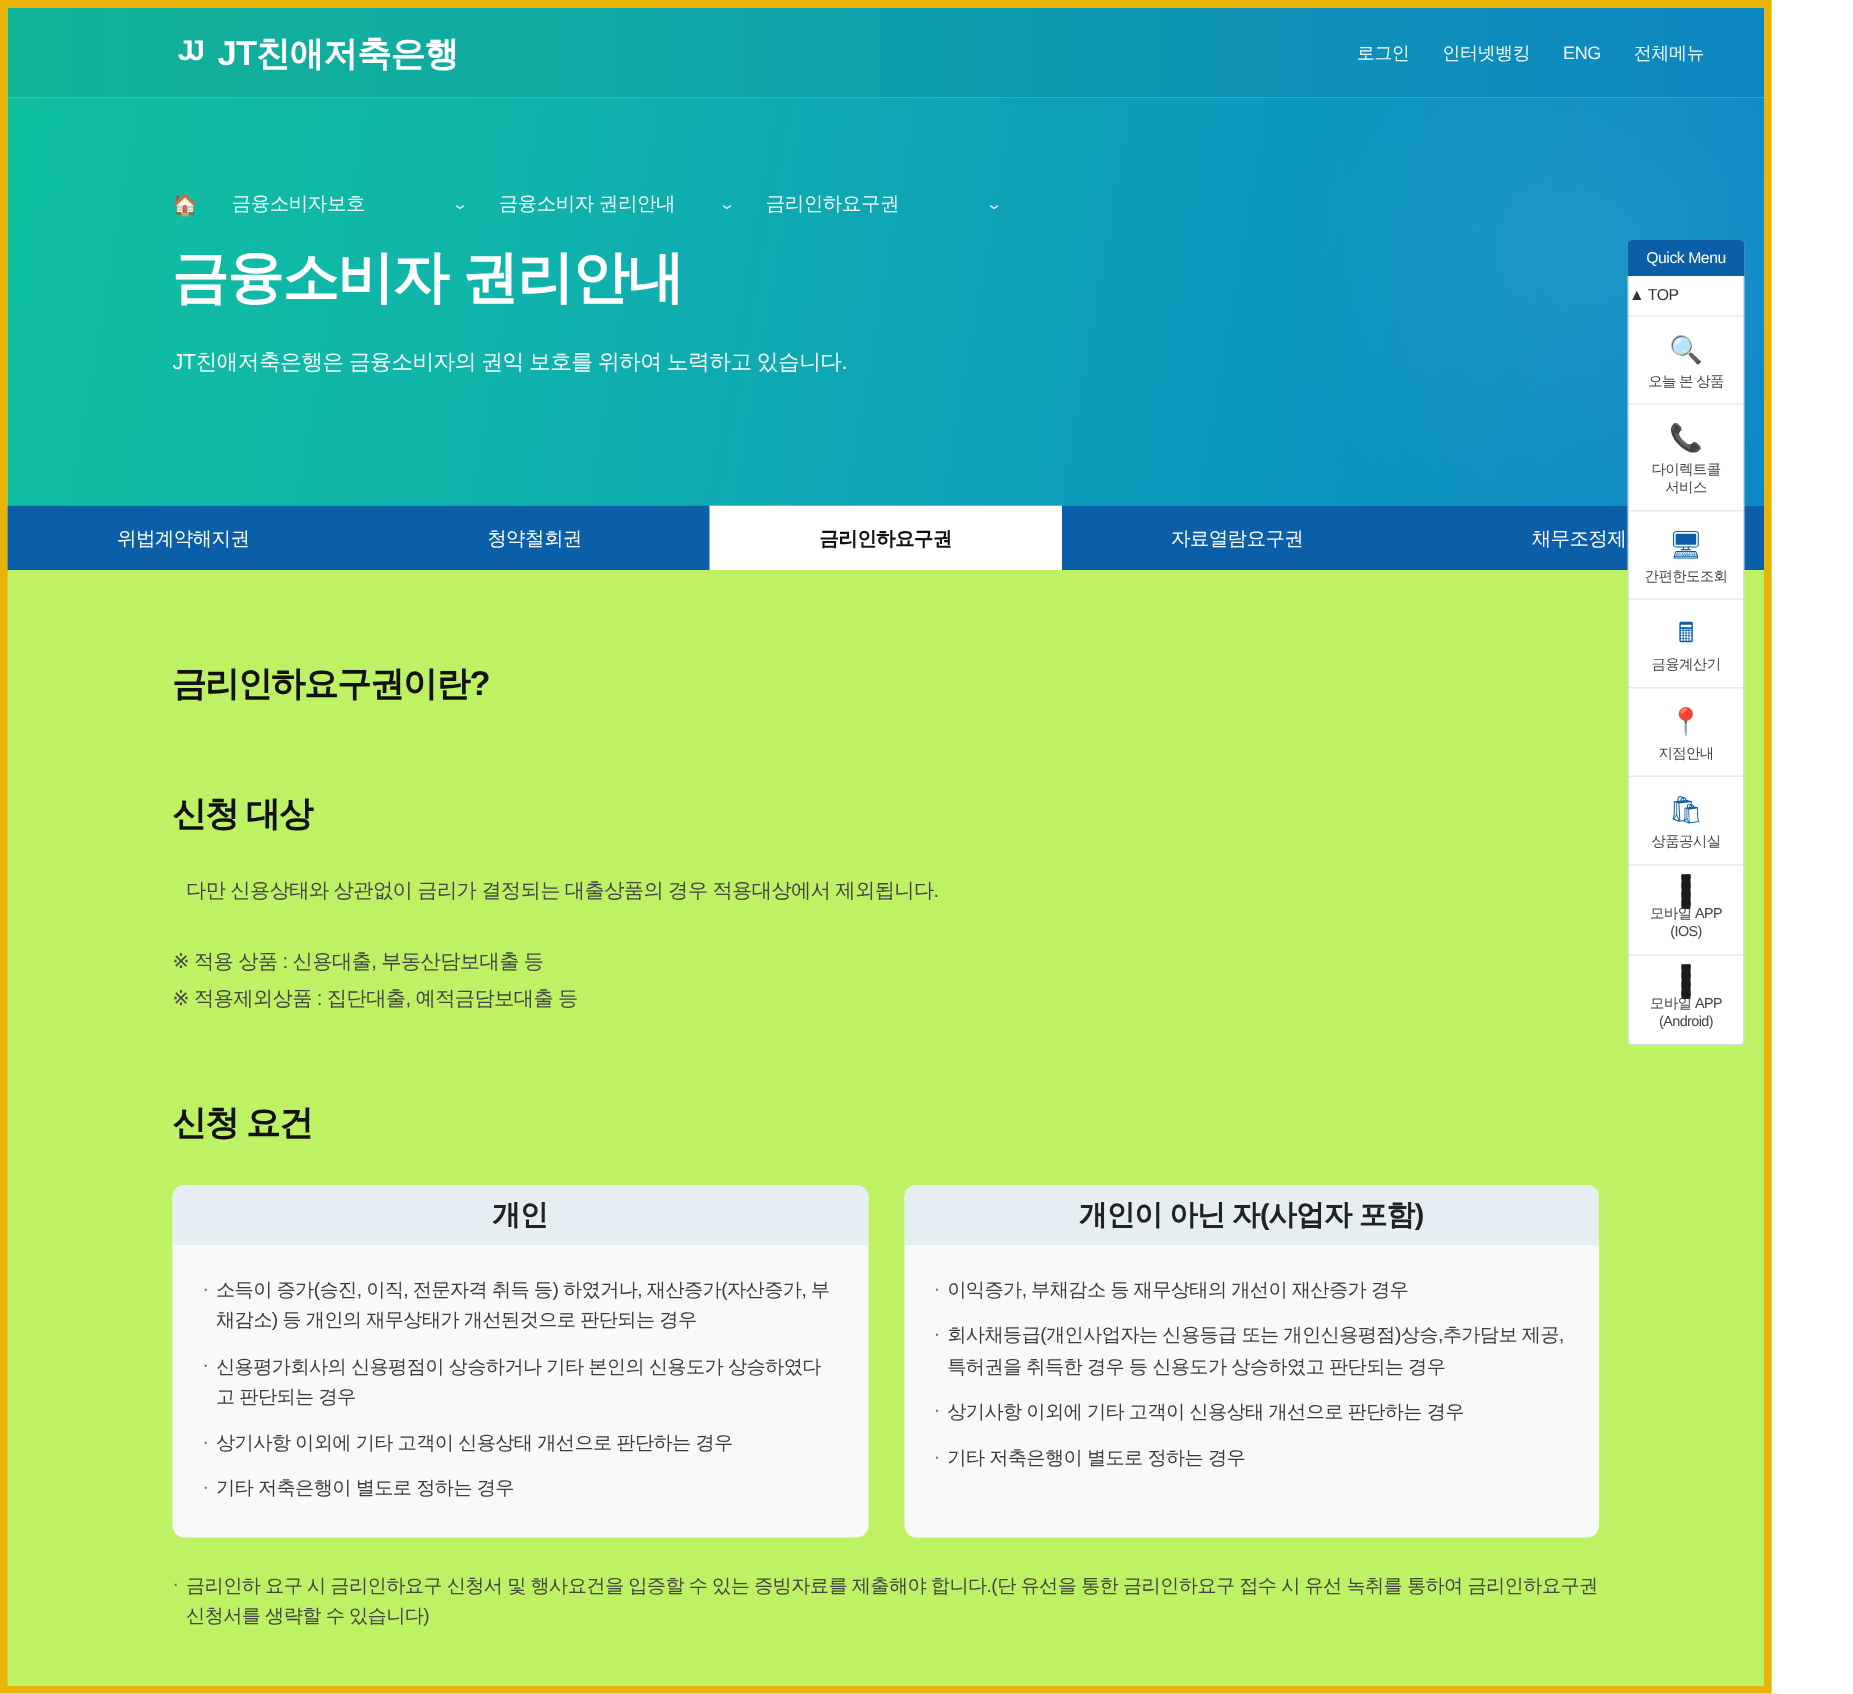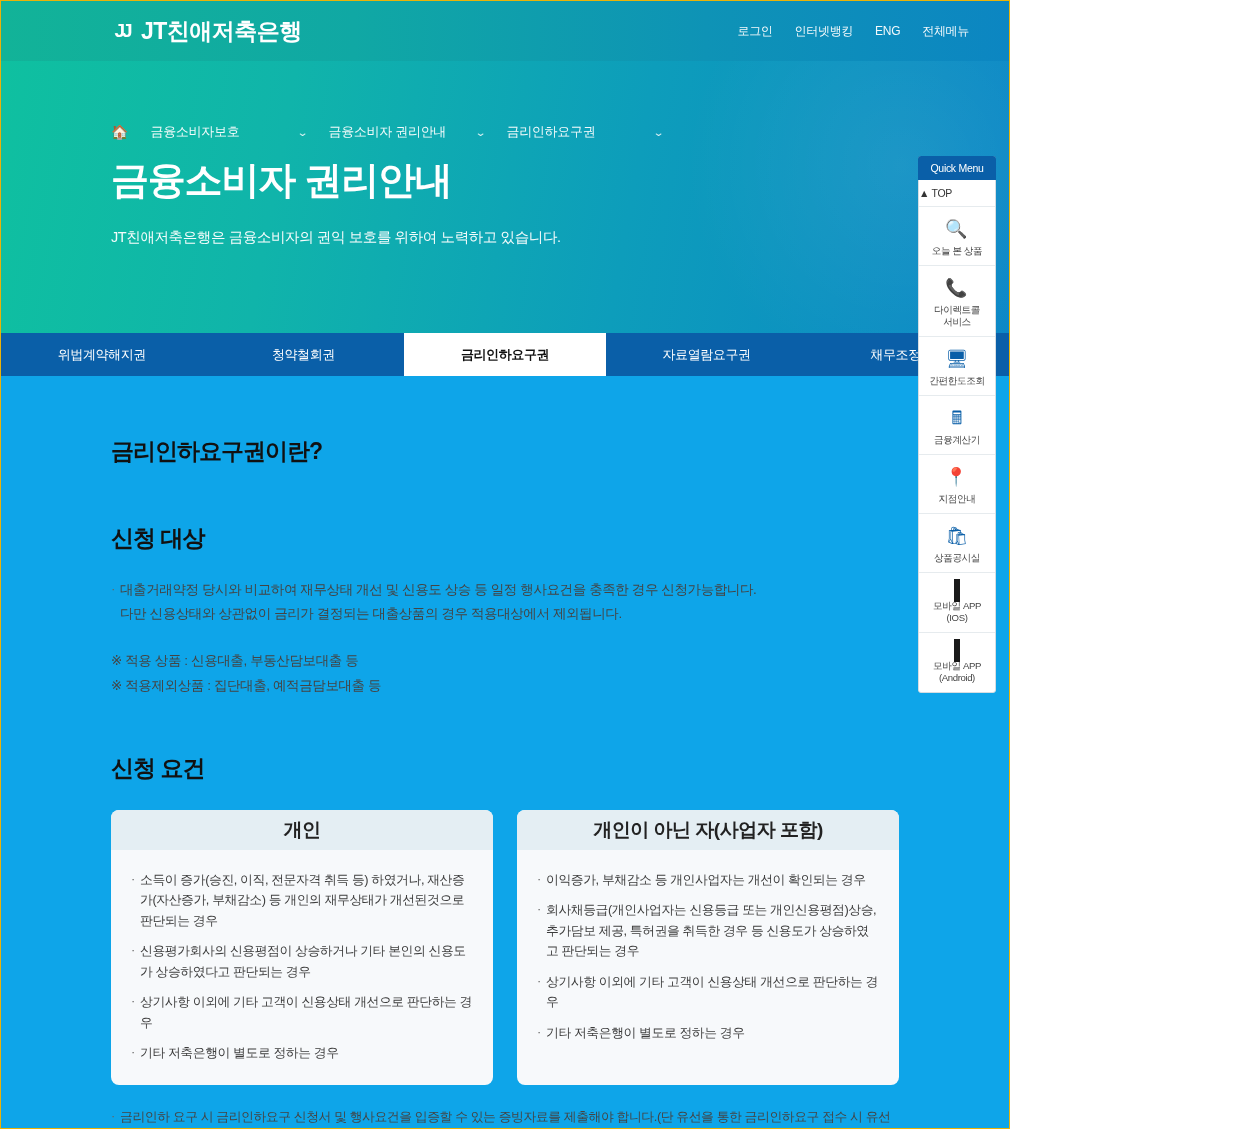--- a/index.html
+++ b/index.html
@@ -5,26 +5,26 @@
   * { box-sizing: border-box; margin: 0; padding: 0; }
   body {
     font-family: "Liberation Sans", "DejaVu Sans", sans-serif;
     background: #ffffff;
     width: 1235px;
     height: 1129px;
     overflow: hidden;
     color: #333;
   }
   .page {
-    width: 1010px;
+    width: 1181px;
     height: 1129px;
     position: relative;
-    border: 1px solid #eab308;
+    border: 5px solid #eab308;
     overflow: hidden;
-    background: #0ea5e9;
+    background: #bef264;
   }
 
   
   .header {
     height: 60px;
     background: linear-gradient(90deg, #12b398 0%, #10a8a4 35%, #0e93b6 70%, #0c86c2 100%);
     display: flex;
     align-items: center;
     padding: 0 40px 0 110px;
     position: relative;
@@ -332,21 +332,20 @@
   </div>
 
   <div class="content">
 
     <div class="section">
       <h2 class="section-title">금리인하요구권이란?</h2>
     </div>
 
     <div class="section">
       <h2 class="section-title">신청 대상</h2>
-      <p class="bullet">대출거래약정 당시와 비교하여 재무상태 개선 및 신용도 상승 등 일정 행사요건을 충족한 경우 신청가능합니다.</p>
       <p class="plain indent">다만 신용상태와 상관없이 금리가 결정되는 대출상품의 경우 적용대상에서 제외됩니다.</p>
       <p class="plain" style="margin-top:26px">※ 적용 상품 : 신용대출, 부동산담보대출 등</p>
       <p class="plain" style="margin-top:4px">※ 적용제외상품 : 집단대출, 예적금담보대출 등</p>
     </div>
 
     <div class="section">
       <h2 class="section-title">신청 요건</h2>
 
       <div class="cards">
         <div class="card">
@@ -354,21 +353,21 @@
           <div class="card-body">
             <p class="bullet">소득이 증가(승진, 이직, 전문자격 취득 등) 하였거나, 재산증가(자산증가, 부채감소) 등 개인의 재무상태가 개선된것으로 판단되는 경우</p>
             <p class="bullet">신용평가회사의 신용평점이 상승하거나 기타 본인의 신용도가 상승하였다고 판단되는 경우</p>
             <p class="bullet">상기사항 이외에 기타 고객이 신용상태 개선으로 판단하는 경우</p>
             <p class="bullet" style="margin-bottom:0">기타 저축은행이 별도로 정하는 경우</p>
           </div>
         </div>
         <div class="card">
           <div class="card-head">개인이 아닌 자(사업자 포함)</div>
           <div class="card-body">
-            <p class="bullet">이익증가, 부채감소 등 개인사업자는 개선이 확인되는 경우</p>
+            <p class="bullet">이익증가, 부채감소 등 재무상태의 개선이 재산증가 경우</p>
             <p class="bullet">회사채등급(개인사업자는 신용등급 또는 개인신용평점)상승,추가담보 제공, 특허권을 취득한 경우 등 신용도가 상승하였고 판단되는 경우</p>
             <p class="bullet">상기사항 이외에 기타 고객이 신용상태 개선으로 판단하는 경우</p>
             <p class="bullet" style="margin-bottom:0">기타 저축은행이 별도로 정하는 경우</p>
           </div>
         </div>
       </div>
 
       <p class="footnote">금리인하 요구 시 금리인하요구 신청서 및 행사요건을 입증할 수 있는 증빙자료를 제출해야 합니다.(단 유선을 통한 금리인하요구 접수 시 유선 녹취를 통하여 금리인하요구권 신청서를 생략할 수 있습니다)</p>
     </div>
 

